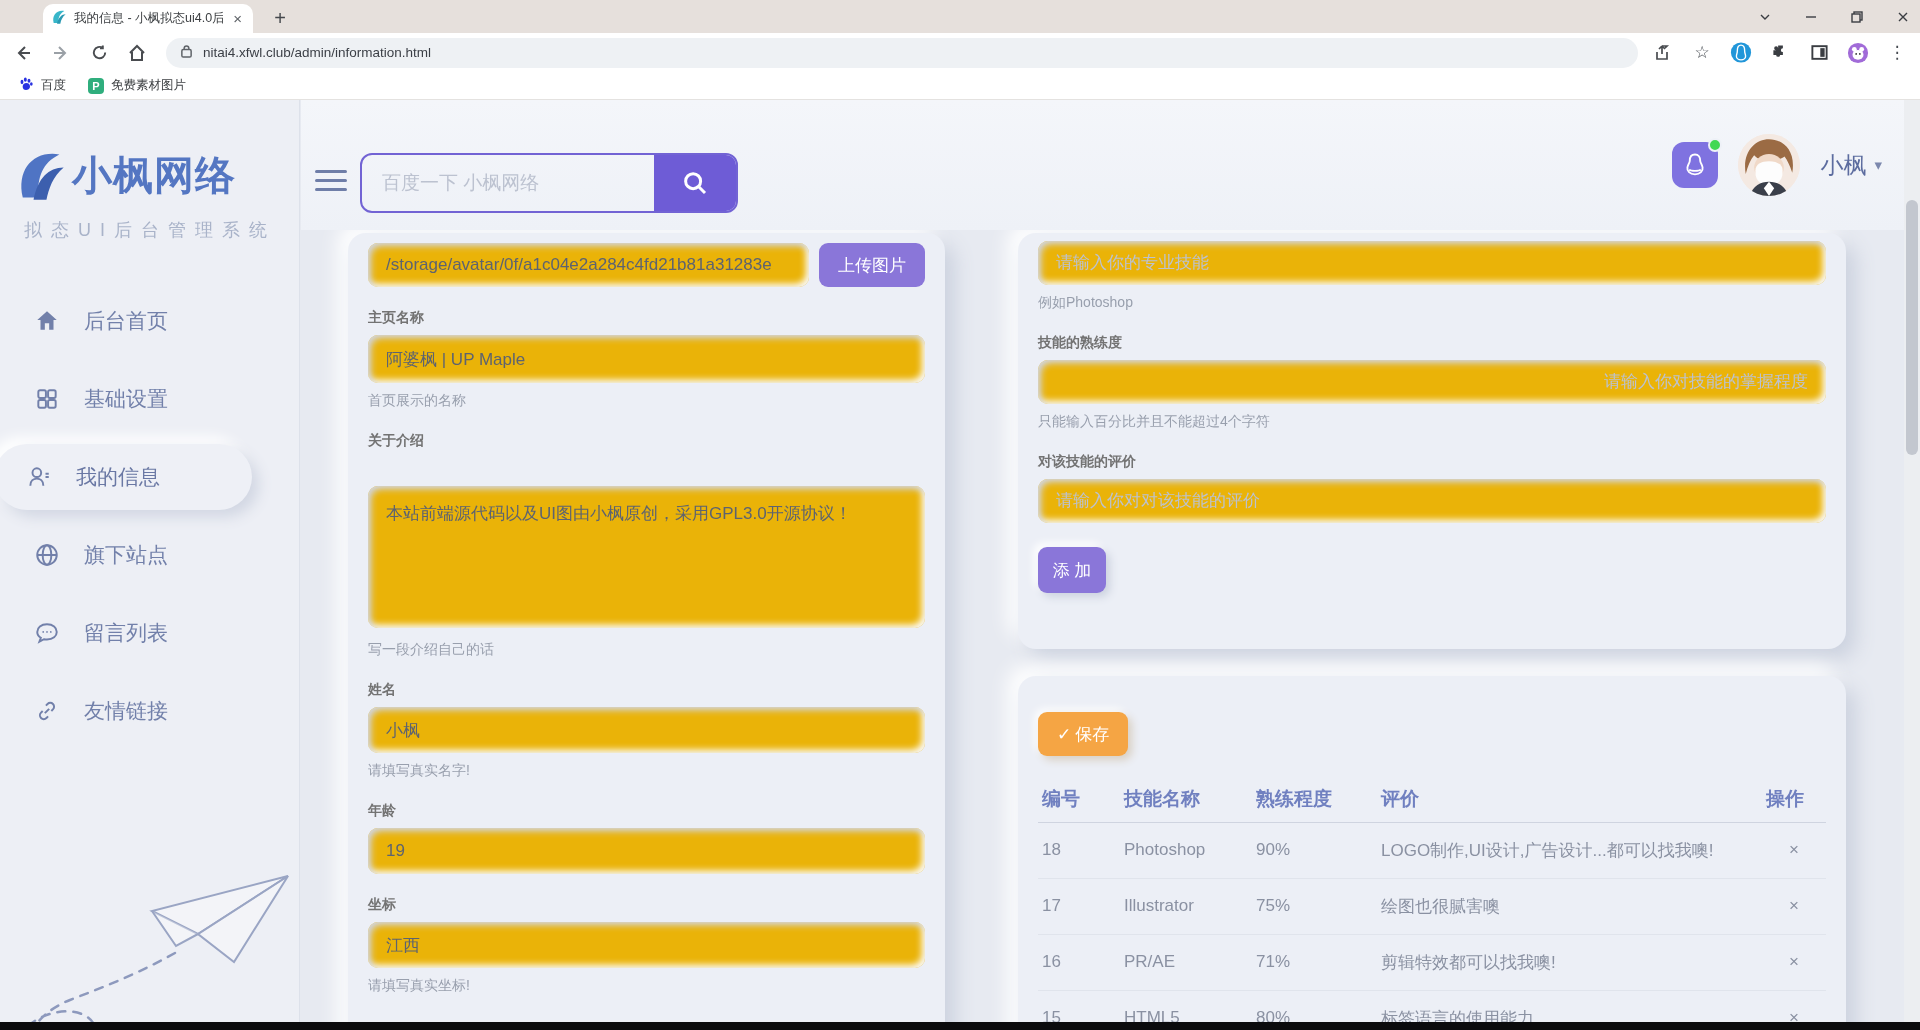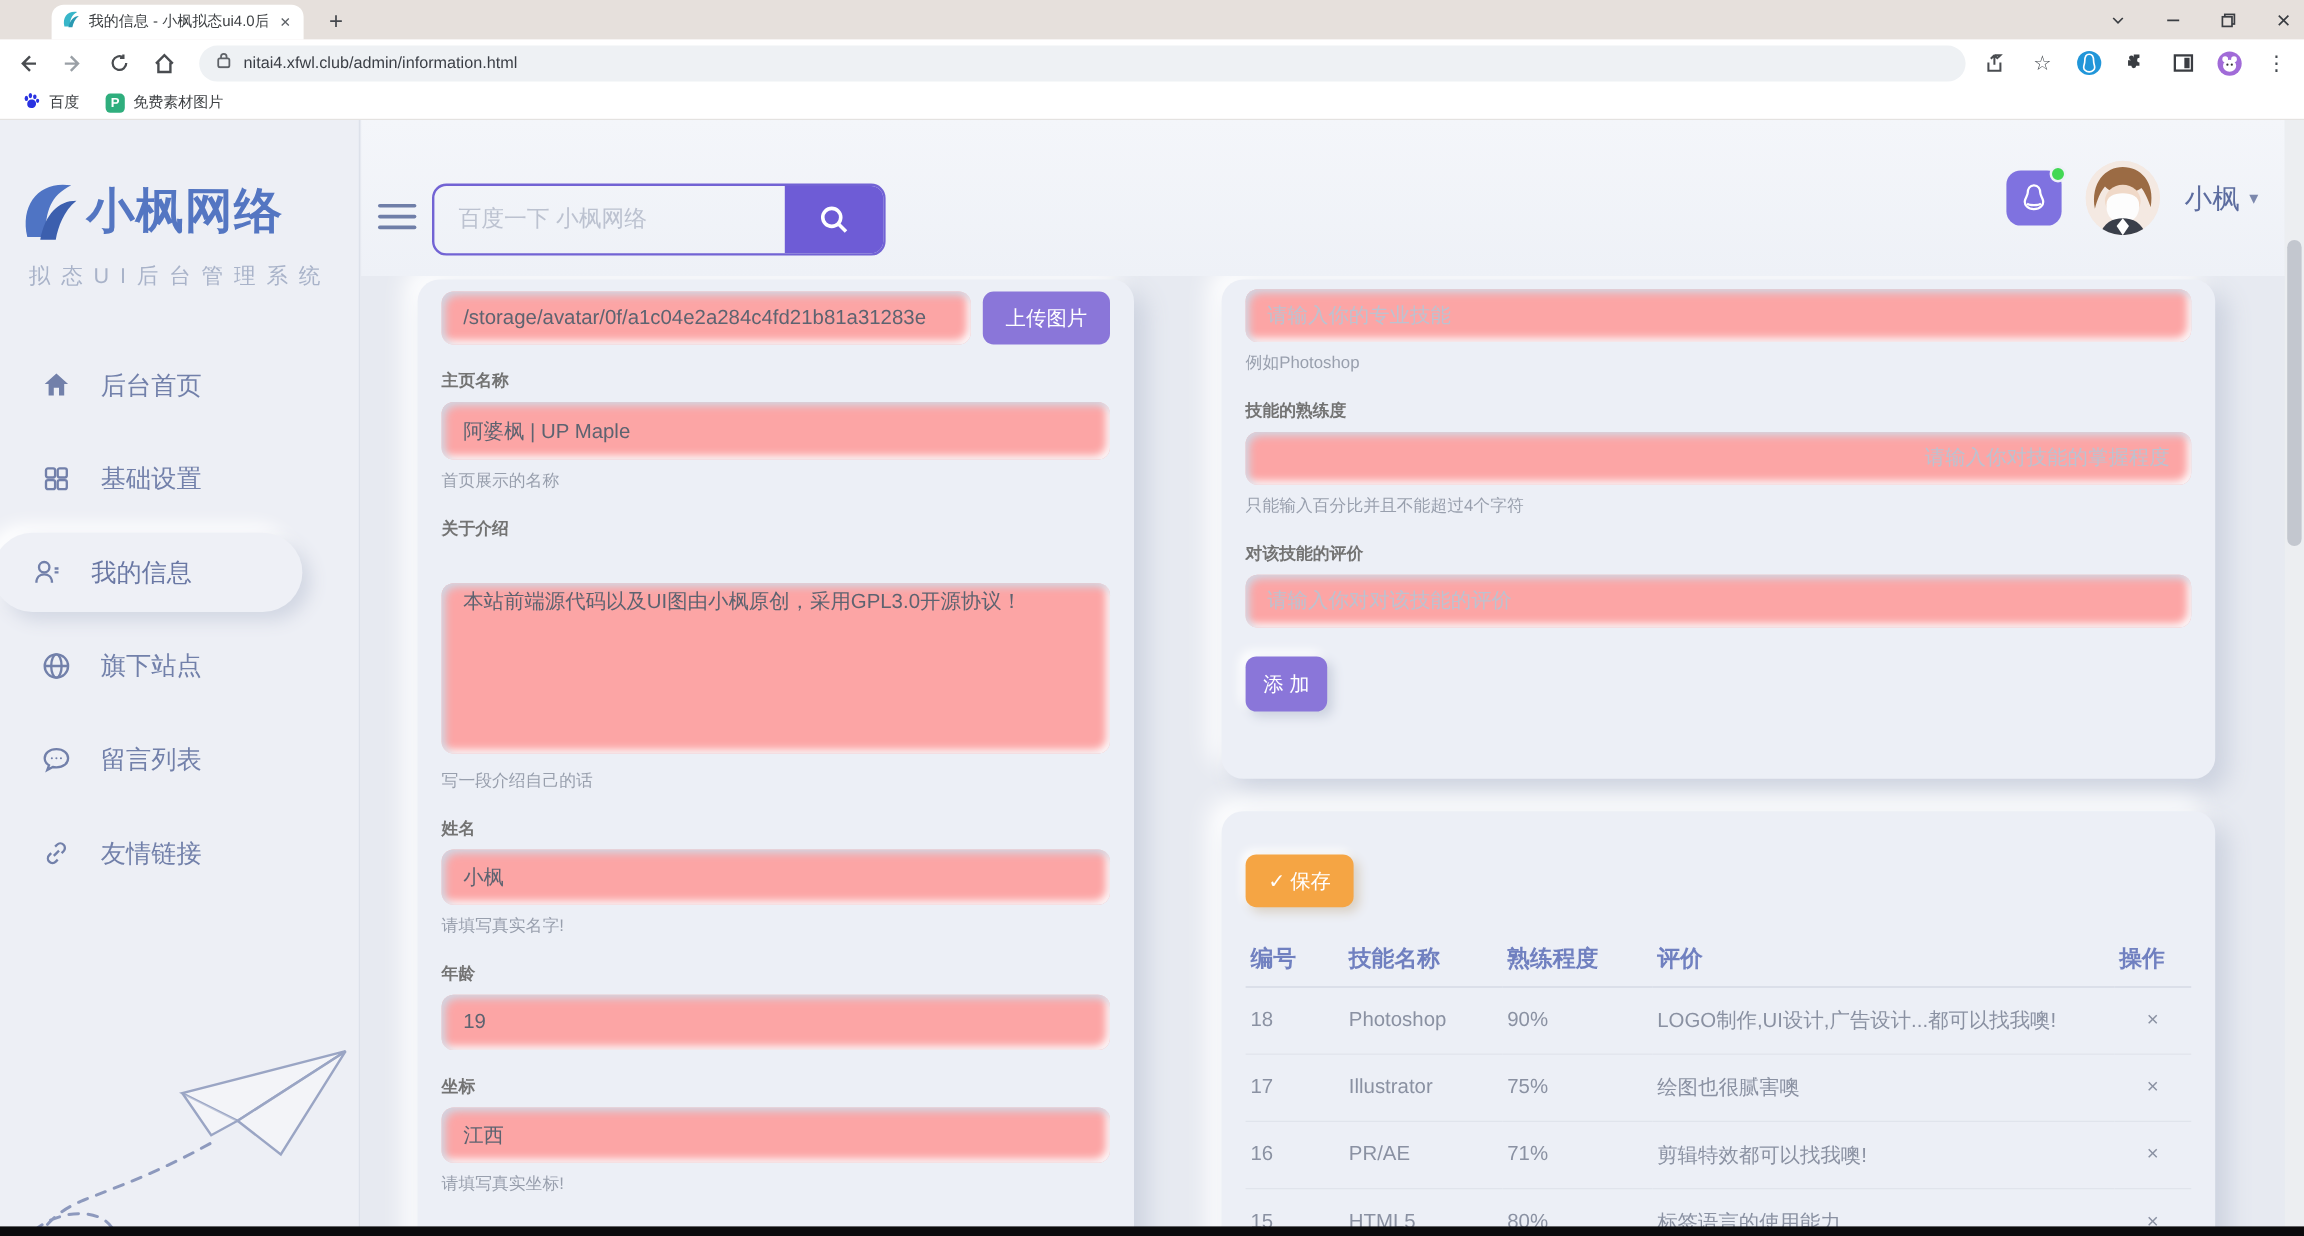--- a/index.html
+++ b/index.html
@@ -81,24 +81,24 @@
   
   .content { position:absolute; left:301px; top:130px; width:1603px; height:800px; overflow:hidden; }
   .card { position:absolute; background:#eceff6; border-radius:18px;
     box-shadow:10px 10px 20px #ccd2df,-10px -10px 20px #ffffff; }
   .card-left { left:47px; top:3px; width:597px; height:1020px; padding:10px 20px; }
   .card-right1 { left:717px; top:3px; width:828px; height:416px; padding:8px 20px; }
   .card-right2 { left:717px; top:446px; width:828px; height:560px; padding:36px 20px 0; }
 
   .field-label { margin-top:22px; font-size:14px; font-weight:bold; color:#737373; }
   .neo-input { margin-top:8px; width:100%; height:46px; border:none; outline:none; border-radius:10px;
-    background:#fca5a5; box-shadow:inset 3px 3px 7px #d0d5e2, inset -3px -3px 7px #ffffff;
+    background:#eab308; box-shadow:inset 3px 3px 7px #d0d5e2, inset -3px -3px 7px #ffffff;
     padding:0 18px; font-size:17px; color:#5d6370; }
   .neo-input::placeholder, .searchbox input::placeholder { color:#bcc2d0; }
-  textarea.neo-input { height:142px; padding-top:4px; resize:none;
+  textarea.neo-input { height:142px; padding-top:16px; resize:none;
     font-family:"Liberation Sans","DejaVu Sans",sans-serif;margin-top:36px; }
   .hint { margin-top:9px; font-size:14px; color:#989fad; }
 
   .avatar-row { display:flex; gap:10px; align-items:stretch; }
   .avatar-row .neo-input { margin-top:0; flex:1; height:44px; }
   .btn-purple { border:none; border-radius:9px; background:#8a76d9; color:#ffffff; font-size:17px;
     cursor:pointer; }
   .upload-btn { width:106px; height:44px; flex:0 0 auto; }
   .add-btn { margin-top:24px; width:68px; height:46px; display:block;
     box-shadow:4px 4px 9px #ccd2df,-4px -4px 9px #ffffff; }

